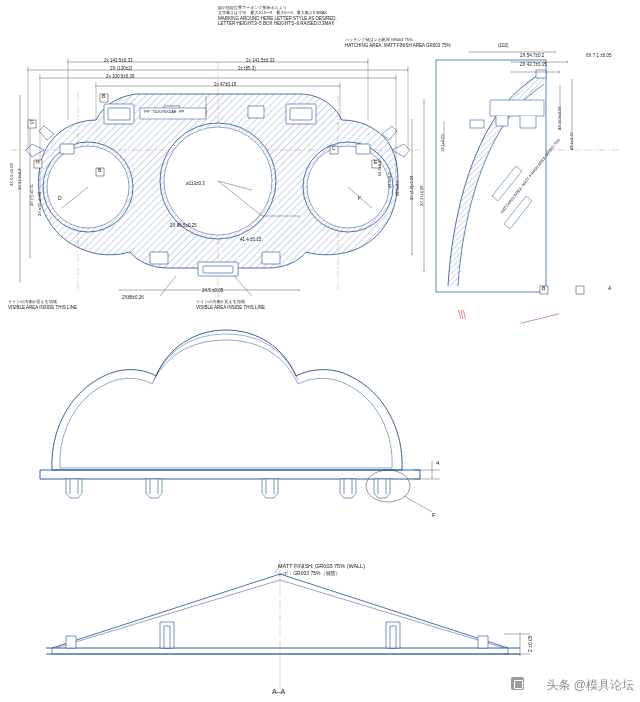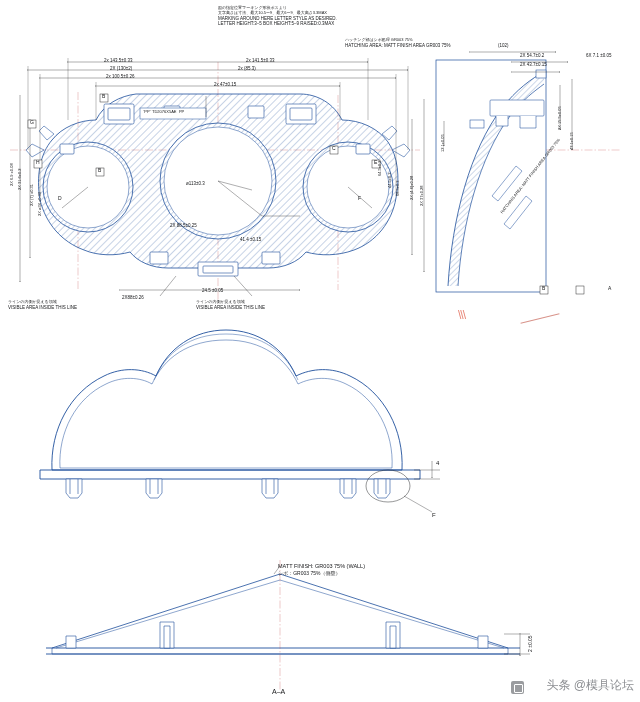--- a/index.html
+++ b/index.html
@@ -10,21 +10,21 @@
   .txt{position:absolute;white-space:pre;line-height:1.05;
        font-family:"Liberation Sans", sans-serif;color:#17181a;}
   .t4{font-size:4px;}
   .t45{font-size:4.5px;}
   .t5{font-size:5px;}
   .t55{font-size:5.5px;}
   .t6{font-size:6px;}
   .t7{font-size:7px;}
   .rot90{transform:rotate(-90deg);transform-origin:0 0;}
   .rotn{transform-origin:0 0;}
-  .wm{position:absolute;right:6px;bottom:8px;display:flex;align-items:flex-end;gap:22px;
+  .wm{position:absolute;right:6px;bottom:8px;display:flex;align-items:flex-start;gap:22px;
       color:#8d8f93;font-size:12px;}
   .wm .sq{width:13px;height:13px;background:#9a9c9f;border-radius:2px;
           position:relative;}
   .wm .sq:after{content:"";position:absolute;left:3px;top:3px;width:7px;height:7px;
           border:1.4px solid #fff;border-radius:1px;}
   .sigmark{position:absolute;color:#e8897a;font-size:12px;letter-spacing:-1px;}
 </style>
 </head>
 <body>
 

